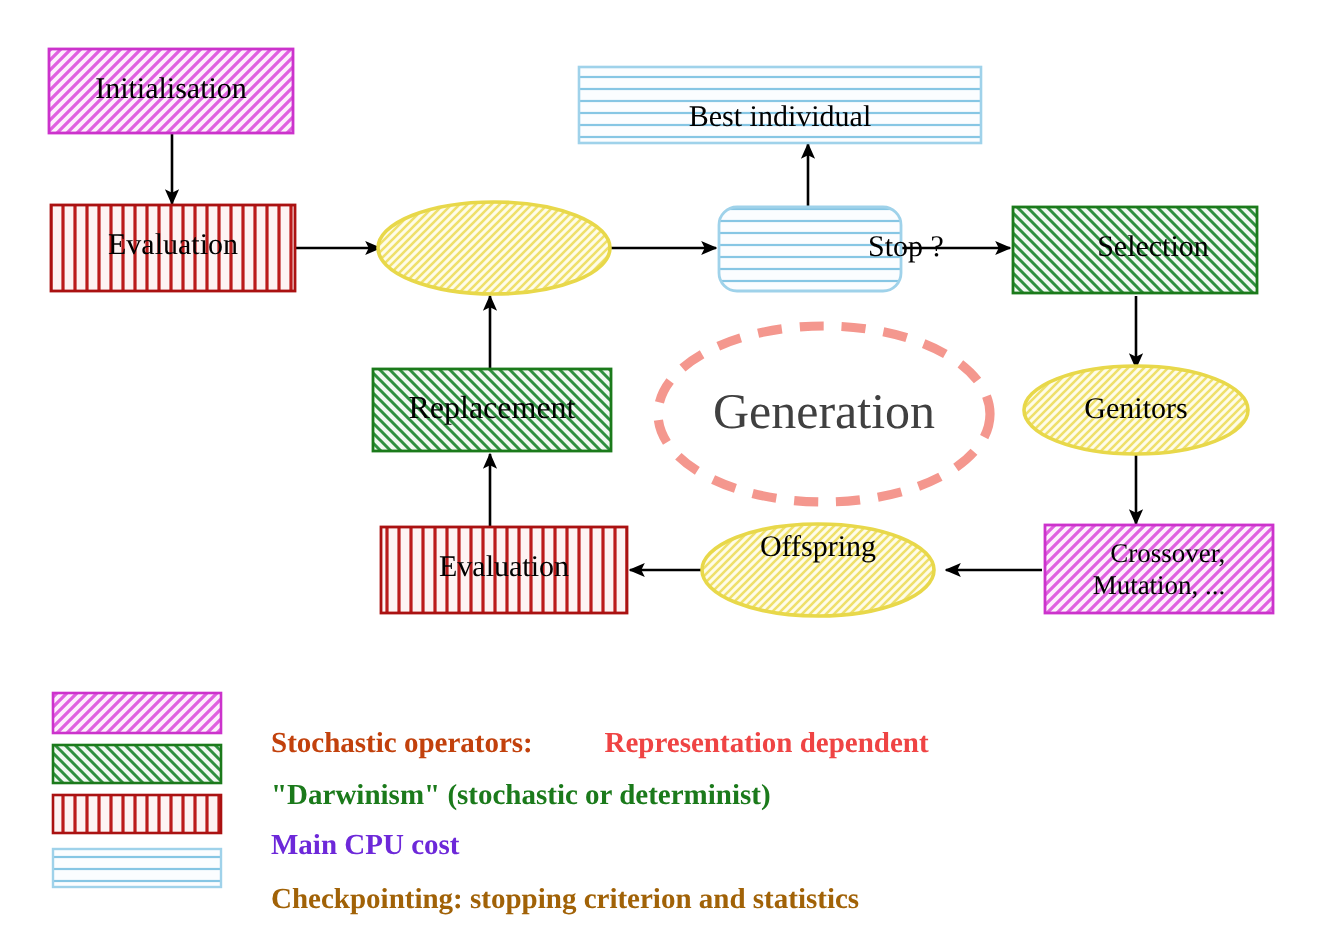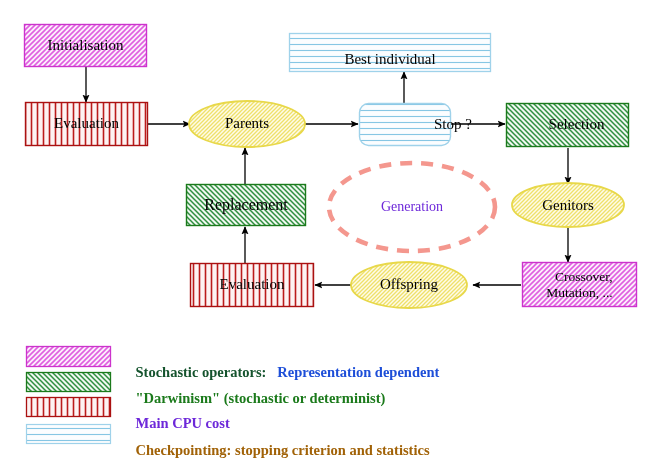--- a/index.html
+++ b/index.html
@@ -41,23 +41,23 @@
   .node-label.small {
     font-size: 13.5px;
     line-height: 1.12;
     text-align: right;
   }
   .gen-label {
     position: absolute;
     display: flex;
     align-items: center;
     justify-content: center;
-    color: #6d28d9;
+    color: #404040;
     font-family: "Liberation Serif", "DejaVu Serif", serif;
-    font-size: 14px;
+    font-size: 25px;
   }
   .legend-text {
     position: absolute;
     font-family: "Liberation Serif", "DejaVu Serif", serif;
     font-size: 14.5px;
     font-weight: bold;
     white-space: pre;
   }
 </style>
 </head>
@@ -141,41 +141,40 @@
     <rect x="26.5" y="397.5" width="84" height="19" fill="url(#hatch-cpu)" stroke="#aa1111" stroke-width="1.3"></rect>
     <rect x="26.5" y="424.5" width="84" height="19" fill="url(#hatch-checkpoint)" stroke="#9fd2ea" stroke-width="1.2"></rect>
   </svg>
 
   <div class="node-label" style="left:24px; top:24px; width:123px; height:43px;">Initialisation</div>
 
   <div class="node-label" style="left:25px; top:102px; width:123px; height:44px;">Evaluation</div>
 
   <div class="node-label" style="left:289px; top:33px; width:202px; height:53px;">Best individual</div>
 
-  <div class="node-label" style="left:189px; top:101px; width:116px; height:46px;">Parents</div>
 
   <div class="node-label" style="left:359px; top:103px; width:92px; height:43px;margin-left:48px;">Stop ?</div>
 
   <div class="node-label" style="left:506px; top:103px; width:141px; height:44px;">Selection</div>
 
   <div class="node-label" style="left:512px; top:183px; width:112px; height:45px;">Genitors</div>
 
   <div class="node-label small" style="left:522px; top:262px; width:115px; height:45px;">Crossover,
 Mutation, ...</div>
 
-  <div class="node-label" style="left:351px; top:262px; width:116px; height:46px;">Offspring</div>
+  <div class="node-label" style="left:351px; top:252px; width:116px; height:46px;">Offspring</div>
 
   <div class="node-label" style="left:190px; top:263px; width:124px; height:44px;">Evaluation</div>
 
   <div class="node-label" style="left:186px; top:184px; width:120px; height:42px; font-size:16px;">Replacement</div>
 
   <div class="gen-label" style="left:329px; top:193px; width:166px; height:28px;">Generation</div>
 
   <div class="legend-text" style="left:121px; top:347px;">
-    <span style="color:#14532d;">Stochastic operators:</span><span>   </span><span style="color:#1d4ed8;">Representation dependent</span>
+    <span style="color:#c2410c;">Stochastic operators:</span><span>   </span><span style="color:#ef4444;margin-left:25px;">Representation dependent</span>
   </div>
 
   <div class="legend-text" style="left:121px; top:373px;">
     <span style="color:#1b7a1b;">"Darwinism" (stochastic or determinist)</span>
   </div>
 
   <div class="legend-text" style="left:121px; top:398px;">
     <span style="color:#6d28d9;">Main CPU cost</span>
   </div>
 

